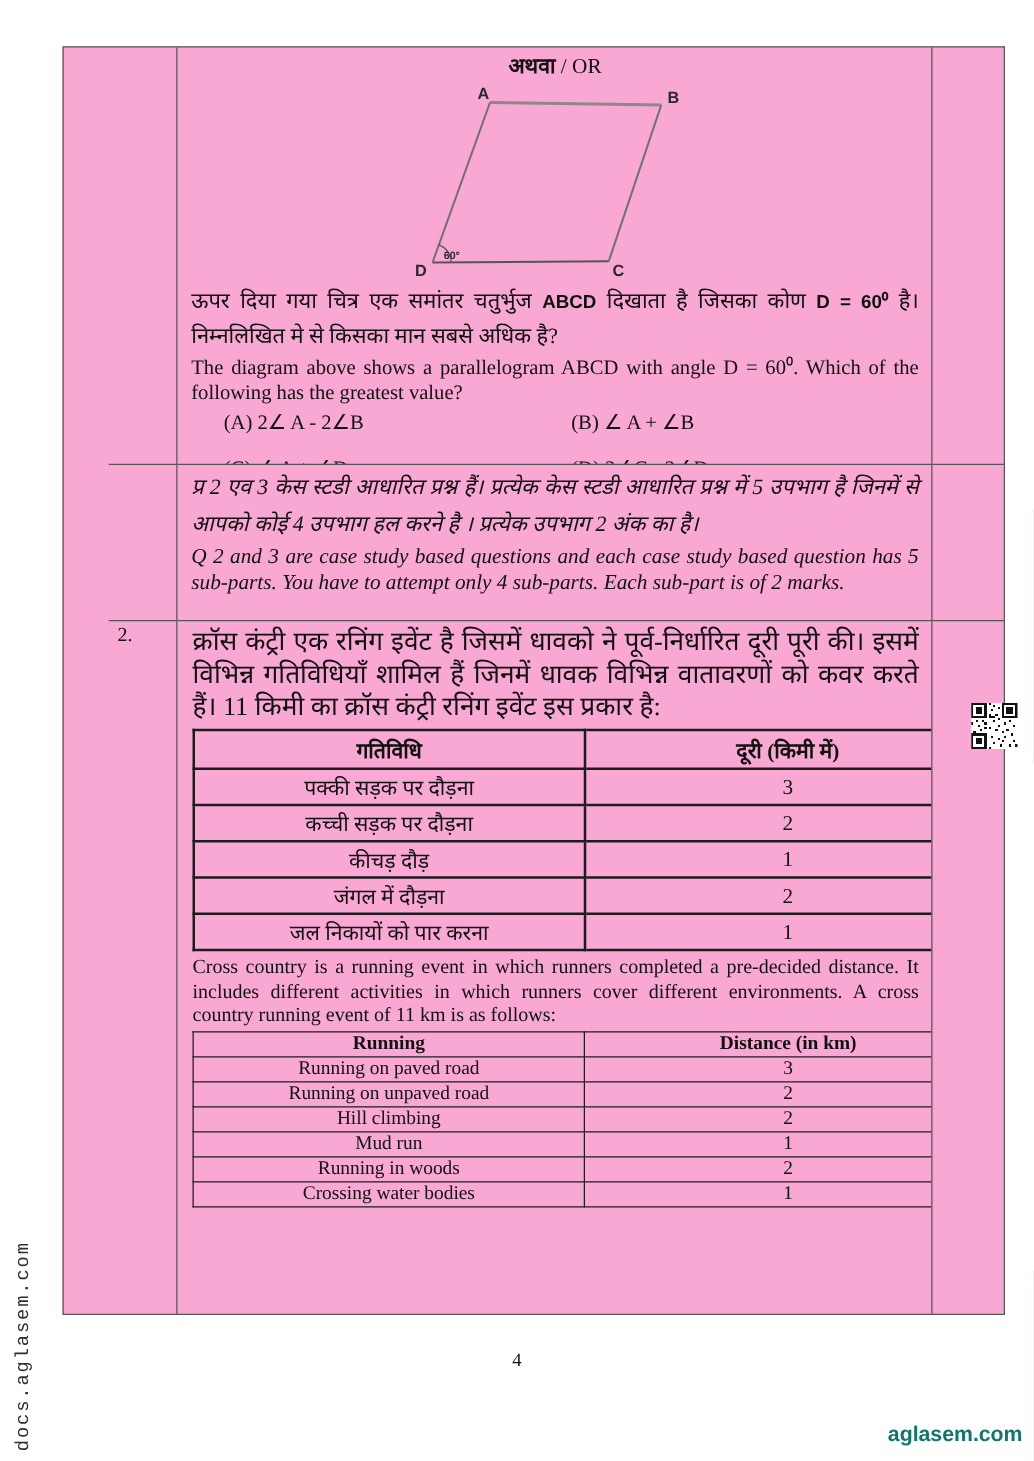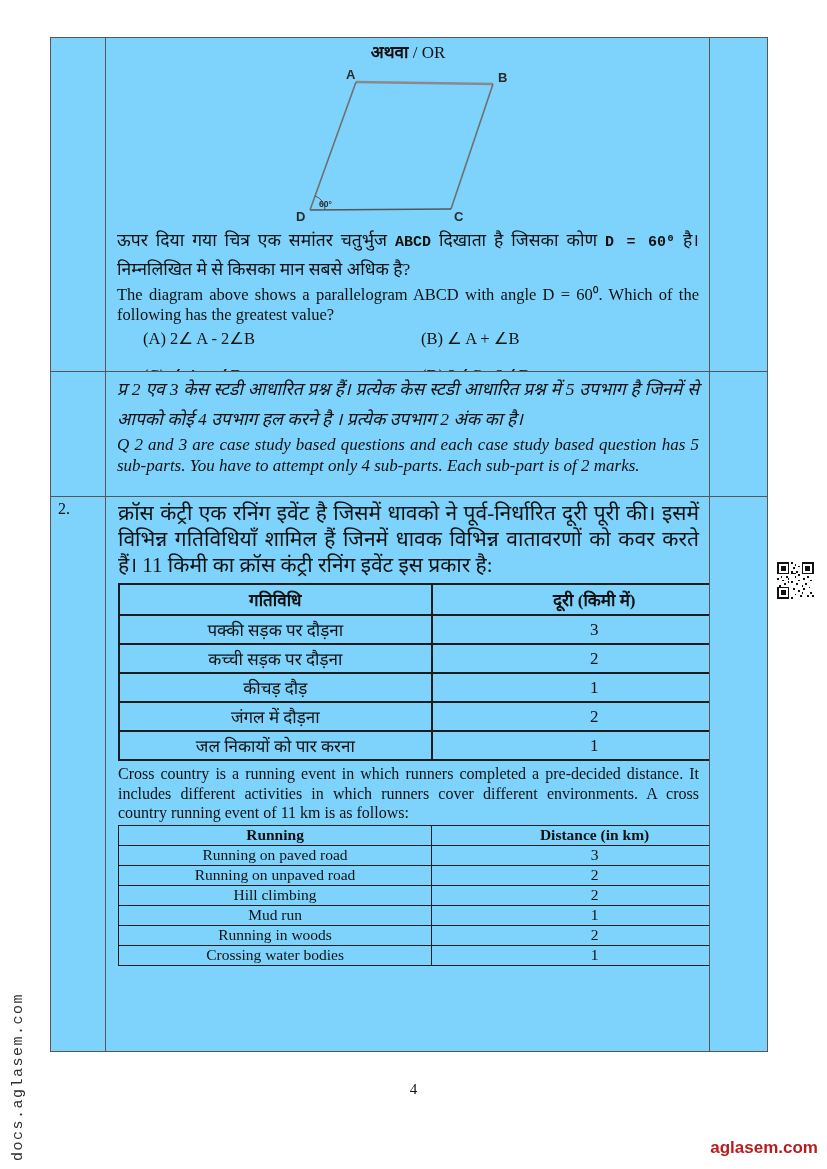--- a/index.html
+++ b/index.html
@@ -7,39 +7,40 @@
     width:827px; height:1169px; background:#ffffff; position:relative;
     font-family:"Liberation Serif", serif; color:#111;
     overflow:hidden;
   }
   .main-table {
     position:absolute; left:50px; top:37px;
     display:grid;
     grid-template-columns:55px 604px 57px;
     grid-template-rows:334px 125px 554px;
     border:1px solid #565656;
-    background:#7dd3fc;
+    background:#f9a8d4;
+    padding-left:36px;
   }
   .cell { border-right:1px solid #565656; border-bottom:1px solid #565656; box-sizing:border-box; overflow:hidden; }
   .cell.last-col { border-right:none; }
   .cell.last-row { border-bottom:none; }
 
   .qnum-cell { font-size:16px; padding:3px 0 0 7px; }
   .marks-cell { font-size:15px; padding:4px 0 0 0; text-align:center; }
 
   .content-pad { padding:0 10px 0 11px; }
 
   .or-heading { text-align:center; font-size:17px; margin-top:3px; line-height:24px; }
   .or-hindi { font-weight:bold; }
   .or-english { font-family:"Liberation Serif", serif; }
 
   .diagram { display:block; margin:0 auto; }
 
   .q1-hindi { font-size:17.5px; line-height:27px; text-align:justify; margin-top:2px; }
-  .latin-bold { font-family:Liberation Mono, monospace; font-weight:bold; font-size:15px; }
+  .latin-bold { font-family:Liberation Sans, sans-serif; font-weight:bold; font-size:15px; }
   .q1-english { font-size:16.5px; line-height:20px; text-align:justify; margin-top:2px; }
   .options { display:grid; grid-template-columns:1fr 1fr; row-gap:17px; font-size:16.5px; margin:4px 0 0 26px; }
 
   .inst-cell { padding:2px 10px 0 11px; font-style:italic; }
   .inst-hindi { font-size:17.5px; line-height:30px; text-align:justify; }
   .inst-english { font-size:17px; line-height:20.5px; text-align:justify; margin-top:1px; }
 
   .q2-cell { padding:3px 10px 0 12px; }
   .q2-hindi { font-size:21px; line-height:26px; text-align:justify; }
   .q2-english { font-size:16px; line-height:19.5px; text-align:justify; margin-top:3px; }
@@ -49,21 +50,21 @@
   .tbl-hi { margin-top:5px; font-size:17px; }
   .tbl-hi th, .tbl-hi td { border:2px solid #1c1c1c; height:27px; }
   .tbl-hi th { height:29px; }
   .tbl-en { margin-top:2px; font-size:15.5px; }
   .tbl-en th, .tbl-en td { border:1px solid #1c1c1c; height:19px; }
   .col-activity { width:49%; }
 
   .qr { position:absolute; left:777px; top:560px; }
 
   .page-num { position:absolute; top:1081px; left:0; width:827px; text-align:center; font-size:15px; }
-  .brand { position:absolute; top:1138px; right:9px; font-family:"Liberation Sans", sans-serif; font-weight:bold; font-size:17px; color:#b91c1c; }
+  .brand { position:absolute; top:1138px; right:9px; font-family:"Liberation Sans", sans-serif; font-weight:bold; font-size:17px; color:#0f766e; }
   .side-wm {
     position:absolute; left:10px; top:1161px;
     transform-origin:0 0; transform:rotate(-90deg);
     font-family:"Liberation Mono", monospace; font-size:15px; letter-spacing:1.5px;
     color:#2f2f2f; white-space:nowrap;
   }
 </style>
 </head>
 <body>
 

